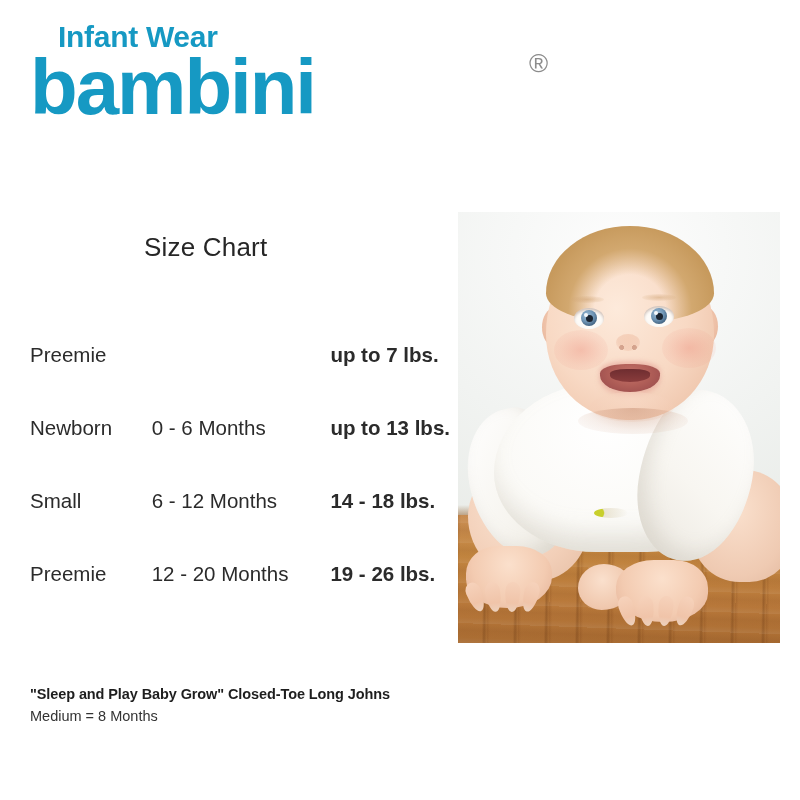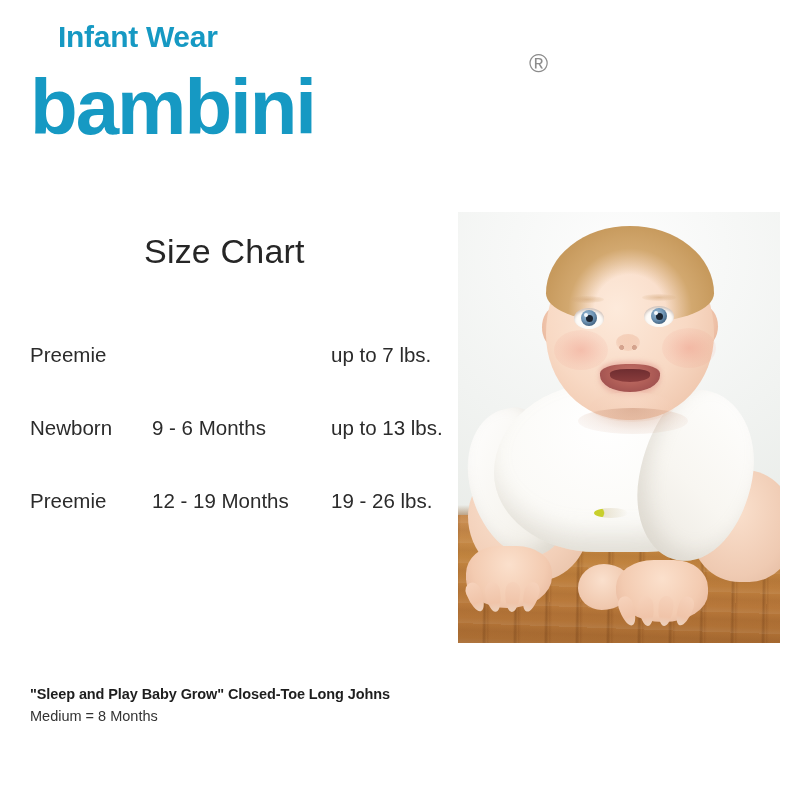--- a/index.html
+++ b/index.html
@@ -46,21 +46,20 @@
   }
   #logo-bambini {
     font-size: 78px;
     font-weight: bold;
     color: #1699C3;
     letter-spacing: -2.0px;
     line-height: 78px;
     position: absolute;
     left: 0;
     top: -6px;
-    margin-top: 20px;
   }
   #logo-reg-mark {
     position: absolute;
     left: 499px;
     top: -4px;
     font-size: 26px;
     color: #8C8C8C;
     line-height: 1;
     font-weight: normal;
   }
@@ -72,21 +71,21 @@
     letter-spacing: -0.6px;
     line-height: 1;
     margin-top: 6px;
   }
 
   
   #size-chart-title {
     position: absolute;
     left: 144px;
     top: 232px;
-    font-size: 34px;
+    font-size: 26px;
     color: #262626;
     letter-spacing: 0.2px;
     font-weight: normal;
   }
 
   
   #size-table {
     position: absolute;
     left: 30px;
     top: 318px;
@@ -97,21 +96,21 @@
     font-size: 20.5px;
     color: #2B2B2B;
     padding: 0;
     height: 73px;
     vertical-align: middle;
     white-space: nowrap;
     font-weight: normal;
   }
   #size-table td.col-size  { width: 122px; }
   #size-table td.col-age   { width: 179px; }
-  #size-table td.col-weight{ width: 119px; }
+  #size-table td.col-weight{ width: 119px; font-weight: bold; }
 
   
   #baby-photo {
     position: absolute;
     left: 458px;
     top: 212px;
     width: 322px;
     height: 431px;
     overflow: hidden;
     background: #f3f4f2;
@@ -374,26 +373,31 @@
 
   <table id="size-table">
     <tbody>
       <tr>
         <td class="col-size">Preemie</td>
         <td class="col-age"></td>
         <td class="col-weight">up to 7 lbs.</td>
       </tr>
       <tr>
         <td class="col-size">Newborn</td>
-        <td class="col-age">9 - 6 Months</td>
+        <td class="col-age">0 - 6 Months</td>
         <td class="col-weight">up to 13 lbs.</td>
       </tr>
       <tr>
+        <td class="col-size">Small</td>
+        <td class="col-age">6 - 12 Months</td>
+        <td class="col-weight">14 - 18 lbs.</td>
+      </tr>
+      <tr>
         <td class="col-size">Preemie</td>
-        <td class="col-age">12 - 19 Months</td>
+        <td class="col-age">12 - 20 Months</td>
         <td class="col-weight">19 - 26 lbs.</td>
       </tr>
     </tbody>
   </table>
 
   <div id="baby-photo">
     <div id="photo-inner">
 
       <div id="floor-edge"></div>
       <div id="floor"></div>

